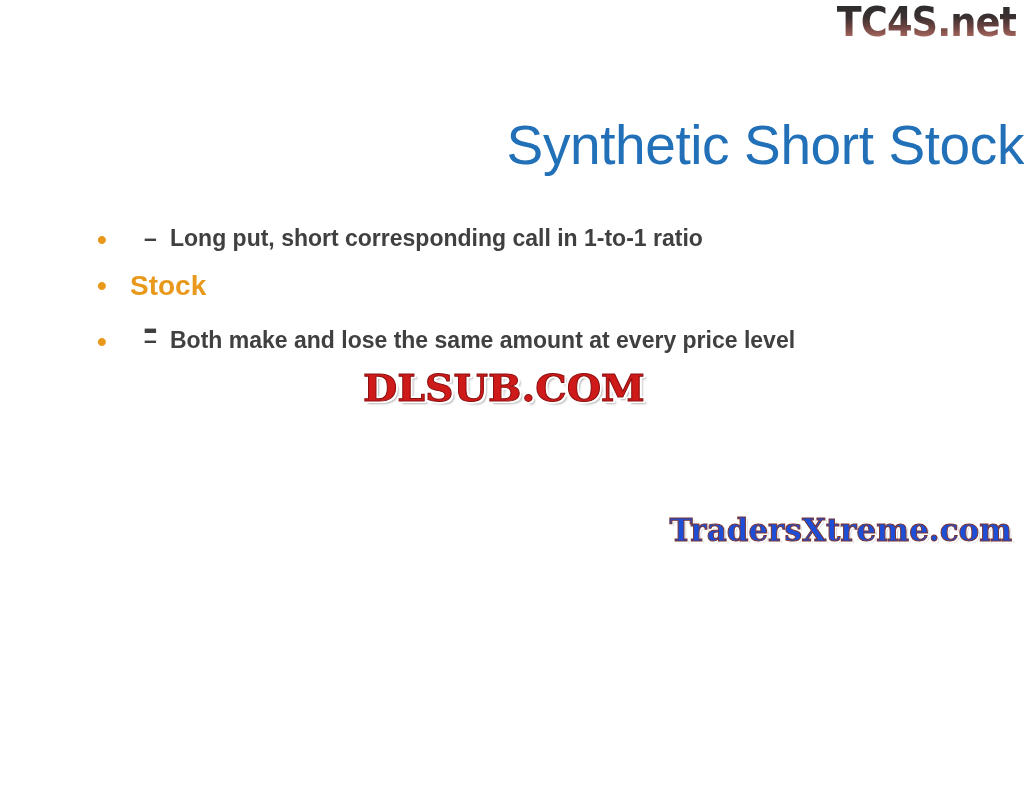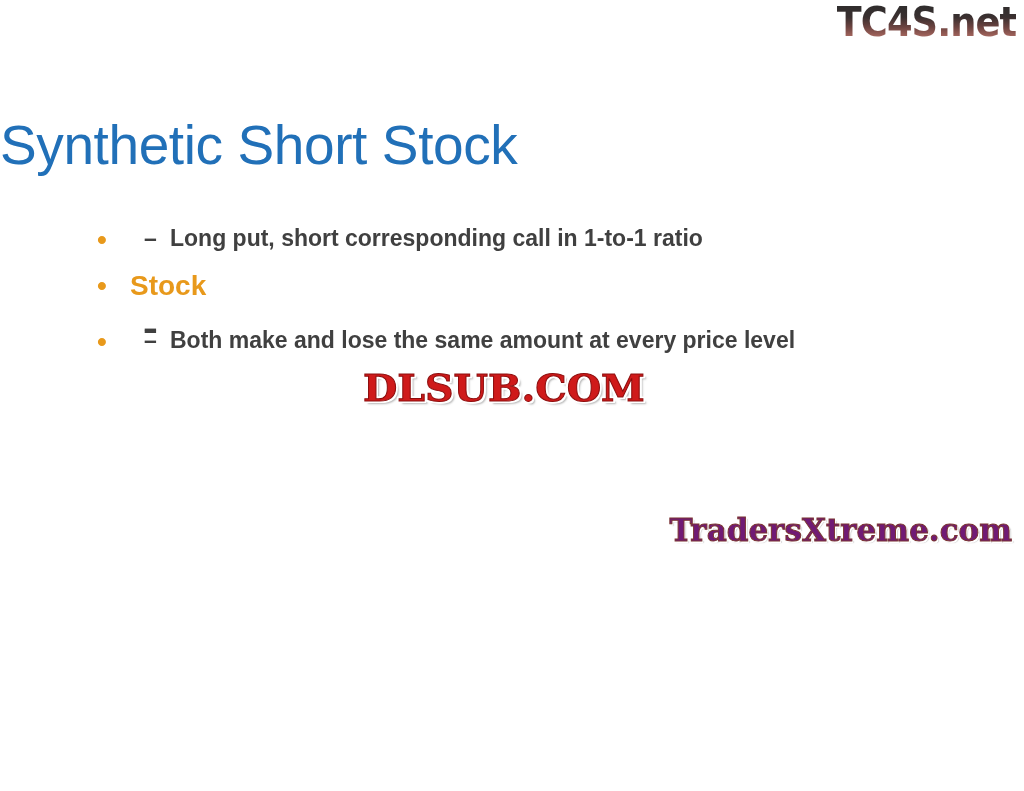--- a/index.html
+++ b/index.html
@@ -40,21 +40,21 @@
     text-shadow: none;
     white-space: nowrap;
   }
 
   
   #slide-title {
     position: absolute;
     left: 0;
     right: 0;
     top: 112px;
-    text-align: left;
+    text-align: right;
     color: #2170B8;
     font-family: "Liberation Sans", sans-serif;
     font-weight: normal;
     font-size: 55px;
     line-height: 66px;
     letter-spacing: -0.4px;
     white-space: nowrap;
   }
 
   
@@ -127,21 +127,21 @@
 
   
   #site-watermark {
     position: absolute;
     right: 12px;
     bottom: 8px;
     font-family: "DejaVu Serif", serif;
     font-weight: bold;
     font-size: 31px;
     line-height: 36px;
-    color: #701a75;
+    color: #1d4ed8;
     white-space: nowrap;
     -webkit-text-stroke: 1px #7a3330;
     text-shadow:
       1.5px 1.5px 0 #ffffff,
       2px 2px 1px rgba(140,140,140,0.6);
   }
 </style>
 </head>
 <body>
 

